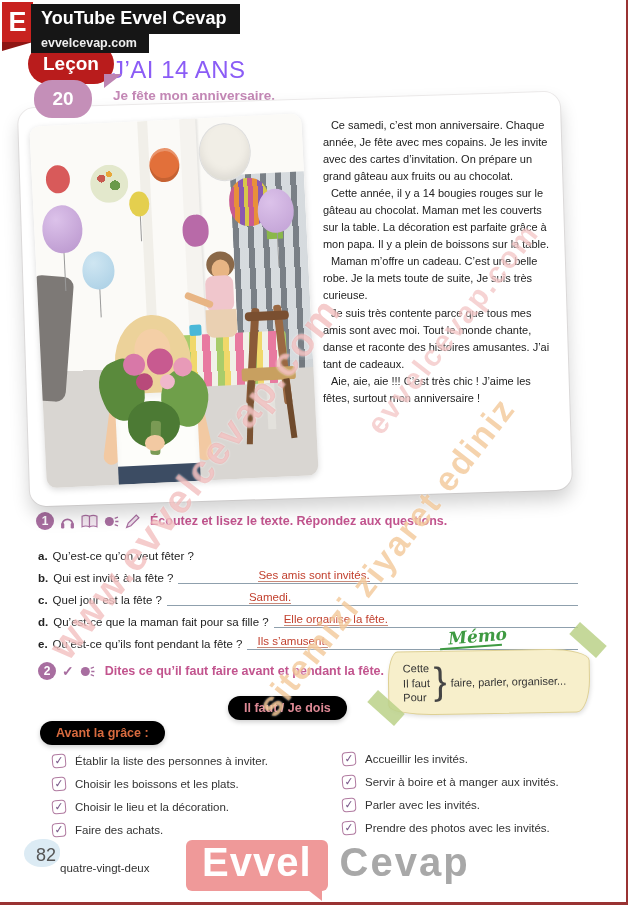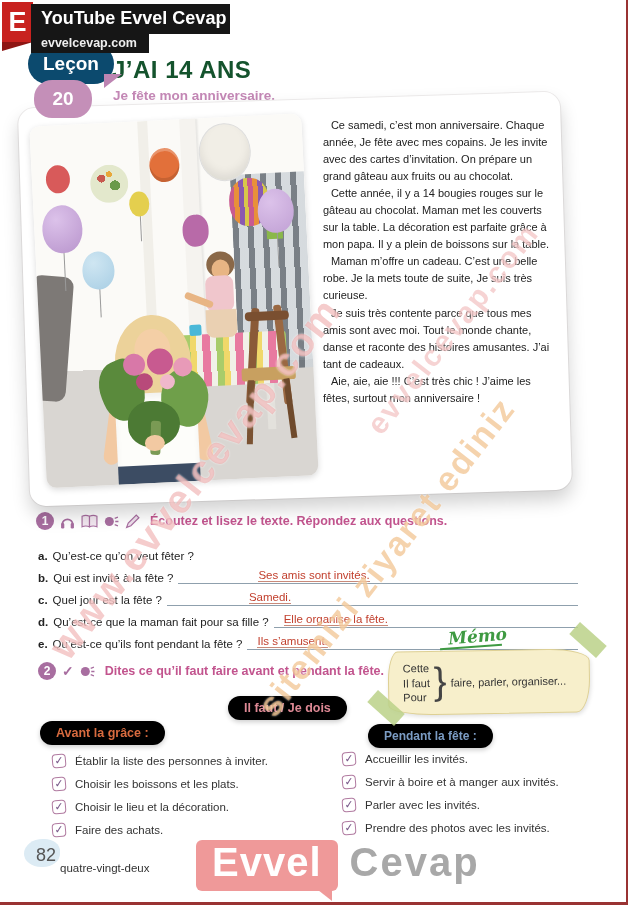--- a/index.html
+++ b/index.html
@@ -7,35 +7,35 @@
   .page { position:relative; width:628px; height:905px; background:#ffffff; overflow:hidden;
           border-right:2px solid #993333; border-bottom:3px solid #993333; }
 
   
   .e-logo { position:absolute; top:2px; left:2px; width:31px; height:40px; background:#c8221f;
             color:#fff; font-weight:bold; font-size:27px; display:flex; align-items:center;
             justify-content:center; z-index:40; }
   .e-fold { position:absolute; top:42px; left:2px; width:0; height:0;
             border-top:9px solid #8e1513; border-right:31px solid transparent; z-index:40; }
   .yt-banner { position:absolute; top:4px; left:31px; background:#161616; color:#fff;
-               font-size:18px; font-weight:bold; padding:4px 4px 5px 10px; z-index:41; }
+               font-size:18px; font-weight:bold; padding:4px 14px 5px 10px; z-index:41; }
   .yt-sub { position:absolute; top:34px; left:31px; background:#161616; color:#eee;
             font-size:12.5px; font-weight:bold; padding:2px 12px 3px 10px; z-index:41; }
 
   
-  .bubble1 { position:absolute; top:44px; left:28px; width:86px; height:40px; background:#0c4a6e;
+  .bubble1 { position:absolute; top:44px; left:28px; width:86px; height:40px; background:#b91c1c;
              border-radius:20px; color:#fff; font-weight:bold; font-size:19px; display:flex;
              align-items:center; justify-content:center; z-index:5; }
   .bubble1:after { content:""; position:absolute; right:-8px; bottom:-4px; width:0; height:0;
              border-left:18px solid #bd84b2; border-bottom:14px solid transparent; }
   .bubble2 { position:absolute; top:80px; left:34px; width:58px; height:38px; background:#c48fb8;
              border-radius:18px; color:#fff; font-weight:bold; font-size:19px; display:flex;
              align-items:center; justify-content:center; z-index:6; }
-  .lesson-title { position:absolute; top:56px; left:112px; color:#14532d; font-size:24px;
-                  font-weight:bold; letter-spacing:0.5px; }
+  .lesson-title { position:absolute; top:56px; left:112px; color:#8b5cf6; font-size:24px;
+                  font-weight:normal; letter-spacing:0.5px; }
   .lesson-sub { position:absolute; top:88px; left:113px; color:#c387b5; font-size:13.5px; font-weight:bold; }
 
   
   .card { position:absolute; top:100px; left:24px; width:542px; height:398px; background:#fff;
           border-radius:16px; box-shadow:0 10px 18px rgba(0,0,0,0.18), 0 0 0 1px #f0eeee;
           transform:rotate(-1.8deg); z-index:3; }
   .story { position:absolute; top:22px; left:300px; width:232px; font-size:11px; line-height:1.55;
            color:#222; transform:rotate(1.8deg); }
   .story p { text-indent:8px; }
 
@@ -157,21 +157,21 @@
   .check-item { display:flex; align-items:center; gap:9px; margin-bottom:8px; height:15px; }
   .check-box { flex:0 0 auto; width:14px; height:14px; border:1.5px solid #b07aa0; border-radius:4px;
                color:#7a5a8a; font-size:11px; line-height:11px; text-align:center; transform:rotate(-5deg);
                background:#fff; }
 
   
   .page-num-blob { position:absolute; left:24px; top:839px; width:36px; height:28px; background:#dcebf4;
                    border-radius:55% 45% 50% 50%; }
   .page-num { position:absolute; left:36px; top:845px; font-size:18px; color:#555; }
   .page-word { position:absolute; left:60px; top:862px; font-size:11.5px; color:#333; }
-  .brand { position:absolute; left:196px; top:840px; display:flex; align-items:flex-start; opacity:0.93; z-index:20;justify-content:center; }
+  .brand { position:absolute; left:186px; top:840px; display:flex; align-items:flex-start; opacity:0.93; z-index:20;justify-content:center; }
   .brand-evvel { position:relative; background:#ee9292; color:#fff; font-weight:bold; font-size:40px;
                  padding:0 16px 6px 16px; border-radius:6px; letter-spacing:1px; }
   .brand-evvel:after { content:""; position:absolute; right:6px; bottom:-10px; width:0; height:0;
                  border-top:11px solid #ee9292; border-left:14px solid transparent; }
   .brand-cevap { color:#a2a2a2; font-weight:bold; font-size:40px; margin-left:12px; letter-spacing:2px; }
 
   
   .wm { position:absolute; font-weight:bold; white-space:nowrap; transform-origin:left top; z-index:15;
         pointer-events:none; text-shadow:0 0 2px rgba(255,255,255,0.8); }
   .wm1 { left:40px; top:640px; transform:rotate(-52deg); font-size:40px; color:rgba(226,110,110,0.35); letter-spacing:2px; }
@@ -354,21 +354,20 @@
       <svg width="15" height="15" viewBox="0 0 14 14">
           <circle cx="5" cy="7" r="4.2" fill="#a86ea0"></circle>
           <path d="M10 4l3-1M10.5 7h3M10 10l3 1" stroke="#a86ea0" stroke-width="1.2"></path>
         </svg>
     </span>
     <span class="instr">Dites ce qu’il faut faire avant et pendant la fête.</span>
   </div>
 
   <div class="pill pill-avant">Avant la grâce :</div>
   <div class="pill pill-ilfaut">Il faut / Je dois</div>
-  <div class="pill pill-pendant">Pendant la fête :</div>
 
   <div class="check-list cl-left">
     <div class="check-item">
       <span class="check-box">✓</span>
       <span>Établir la liste des personnes à inviter.</span>
     </div>
     <div class="check-item">
       <span class="check-box">✓</span>
       <span>Choisir les boissons et les plats.</span>
     </div>

